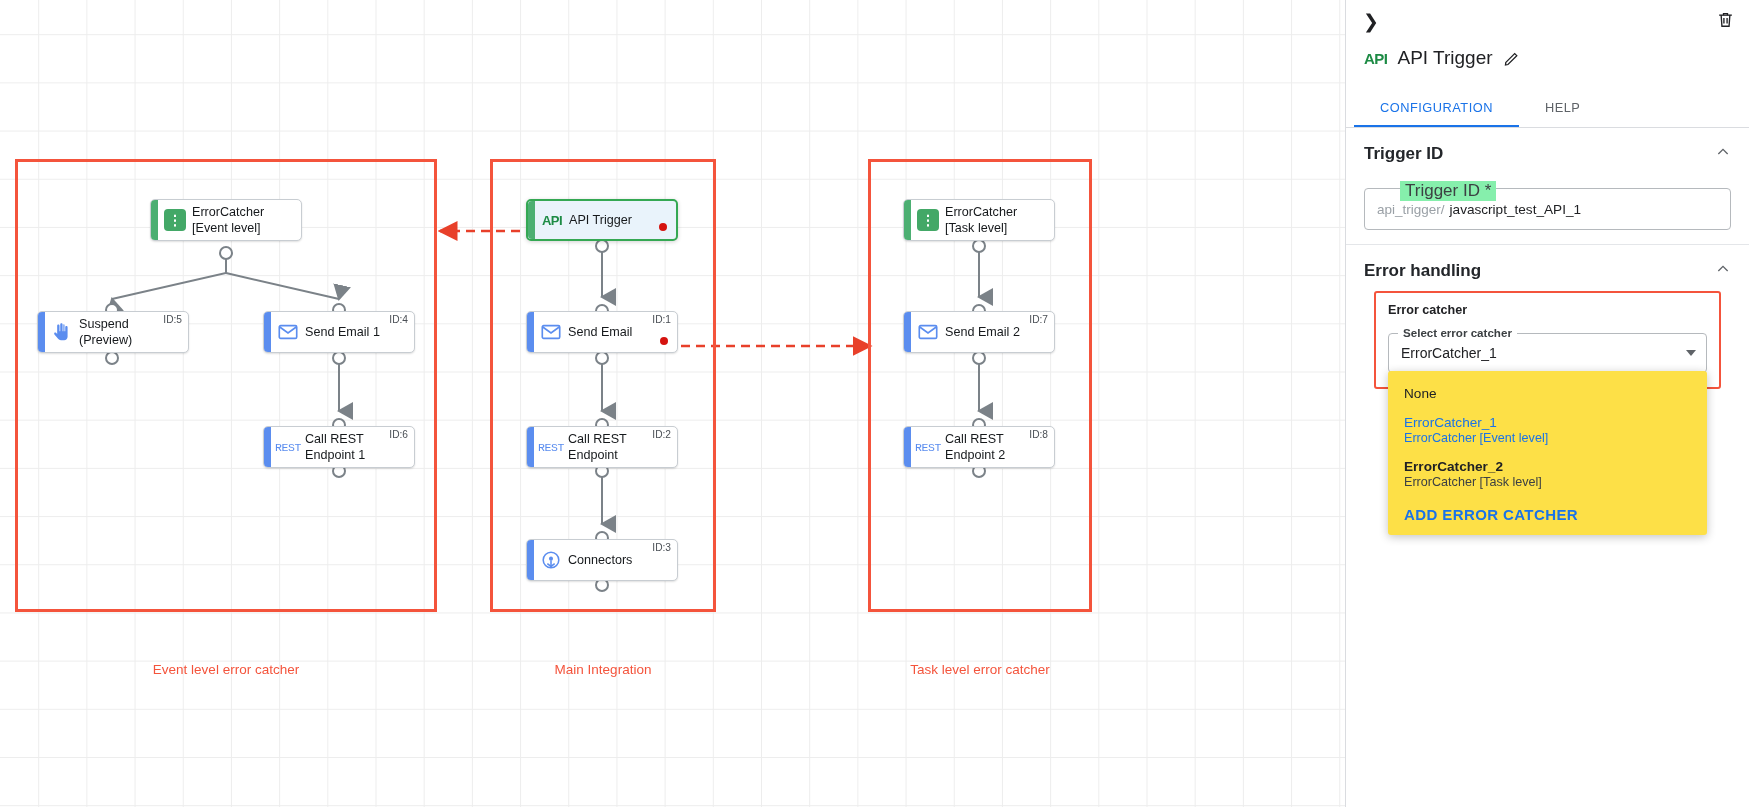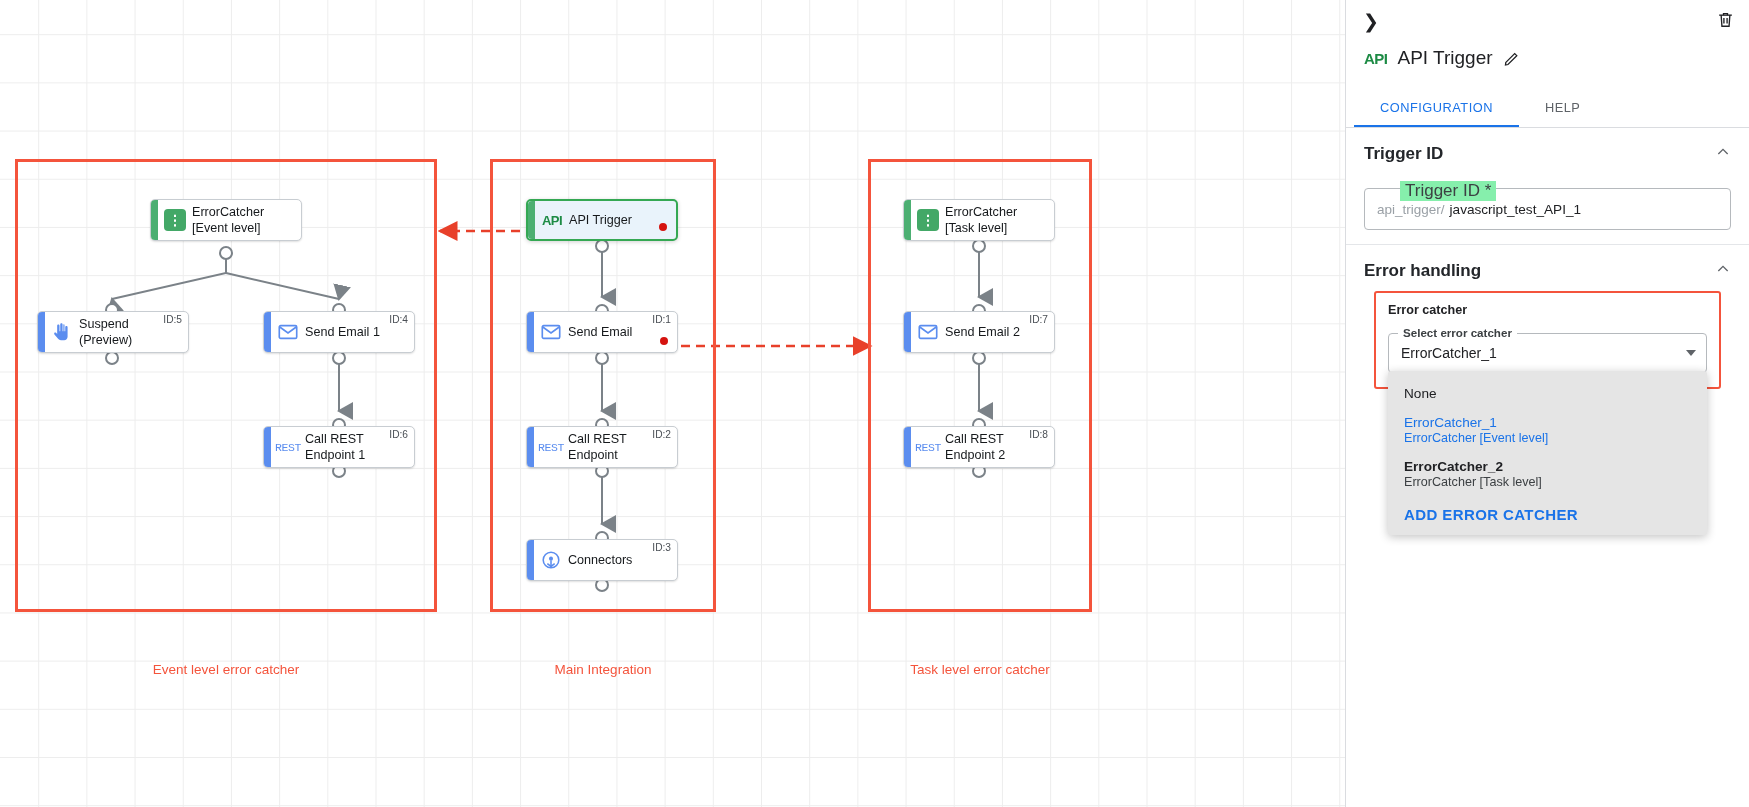--- a/index.html
+++ b/index.html
@@ -181,21 +181,21 @@
     width: 0; height: 0;
     border-left: 5px solid transparent;
     border-right: 5px solid transparent;
     border-top: 6px solid #5f6368;
   }
 
   .dropdown {
     position: absolute;
     left: 12px; right: 12px;
     top: 78px;
-    background: #e5e5e5;
+    background: #fde047;
     box-shadow: 0 2px 10px rgba(0,0,0,.24);
     border-radius: 3px;
     padding: 8px 0 10px 0;
     z-index: 40;
   }
   .dd-item { padding: 7px 16px; cursor: pointer; }
   .dd-main { font-size: 13.6px; color: #202124; }
   .dd-main.sel { color: #1a73e8; }
   .dd-main.bold { font-weight: bold; }
   .dd-sub { font-size: 12.6px; color: #3c4043; margin-top: 1px; }

